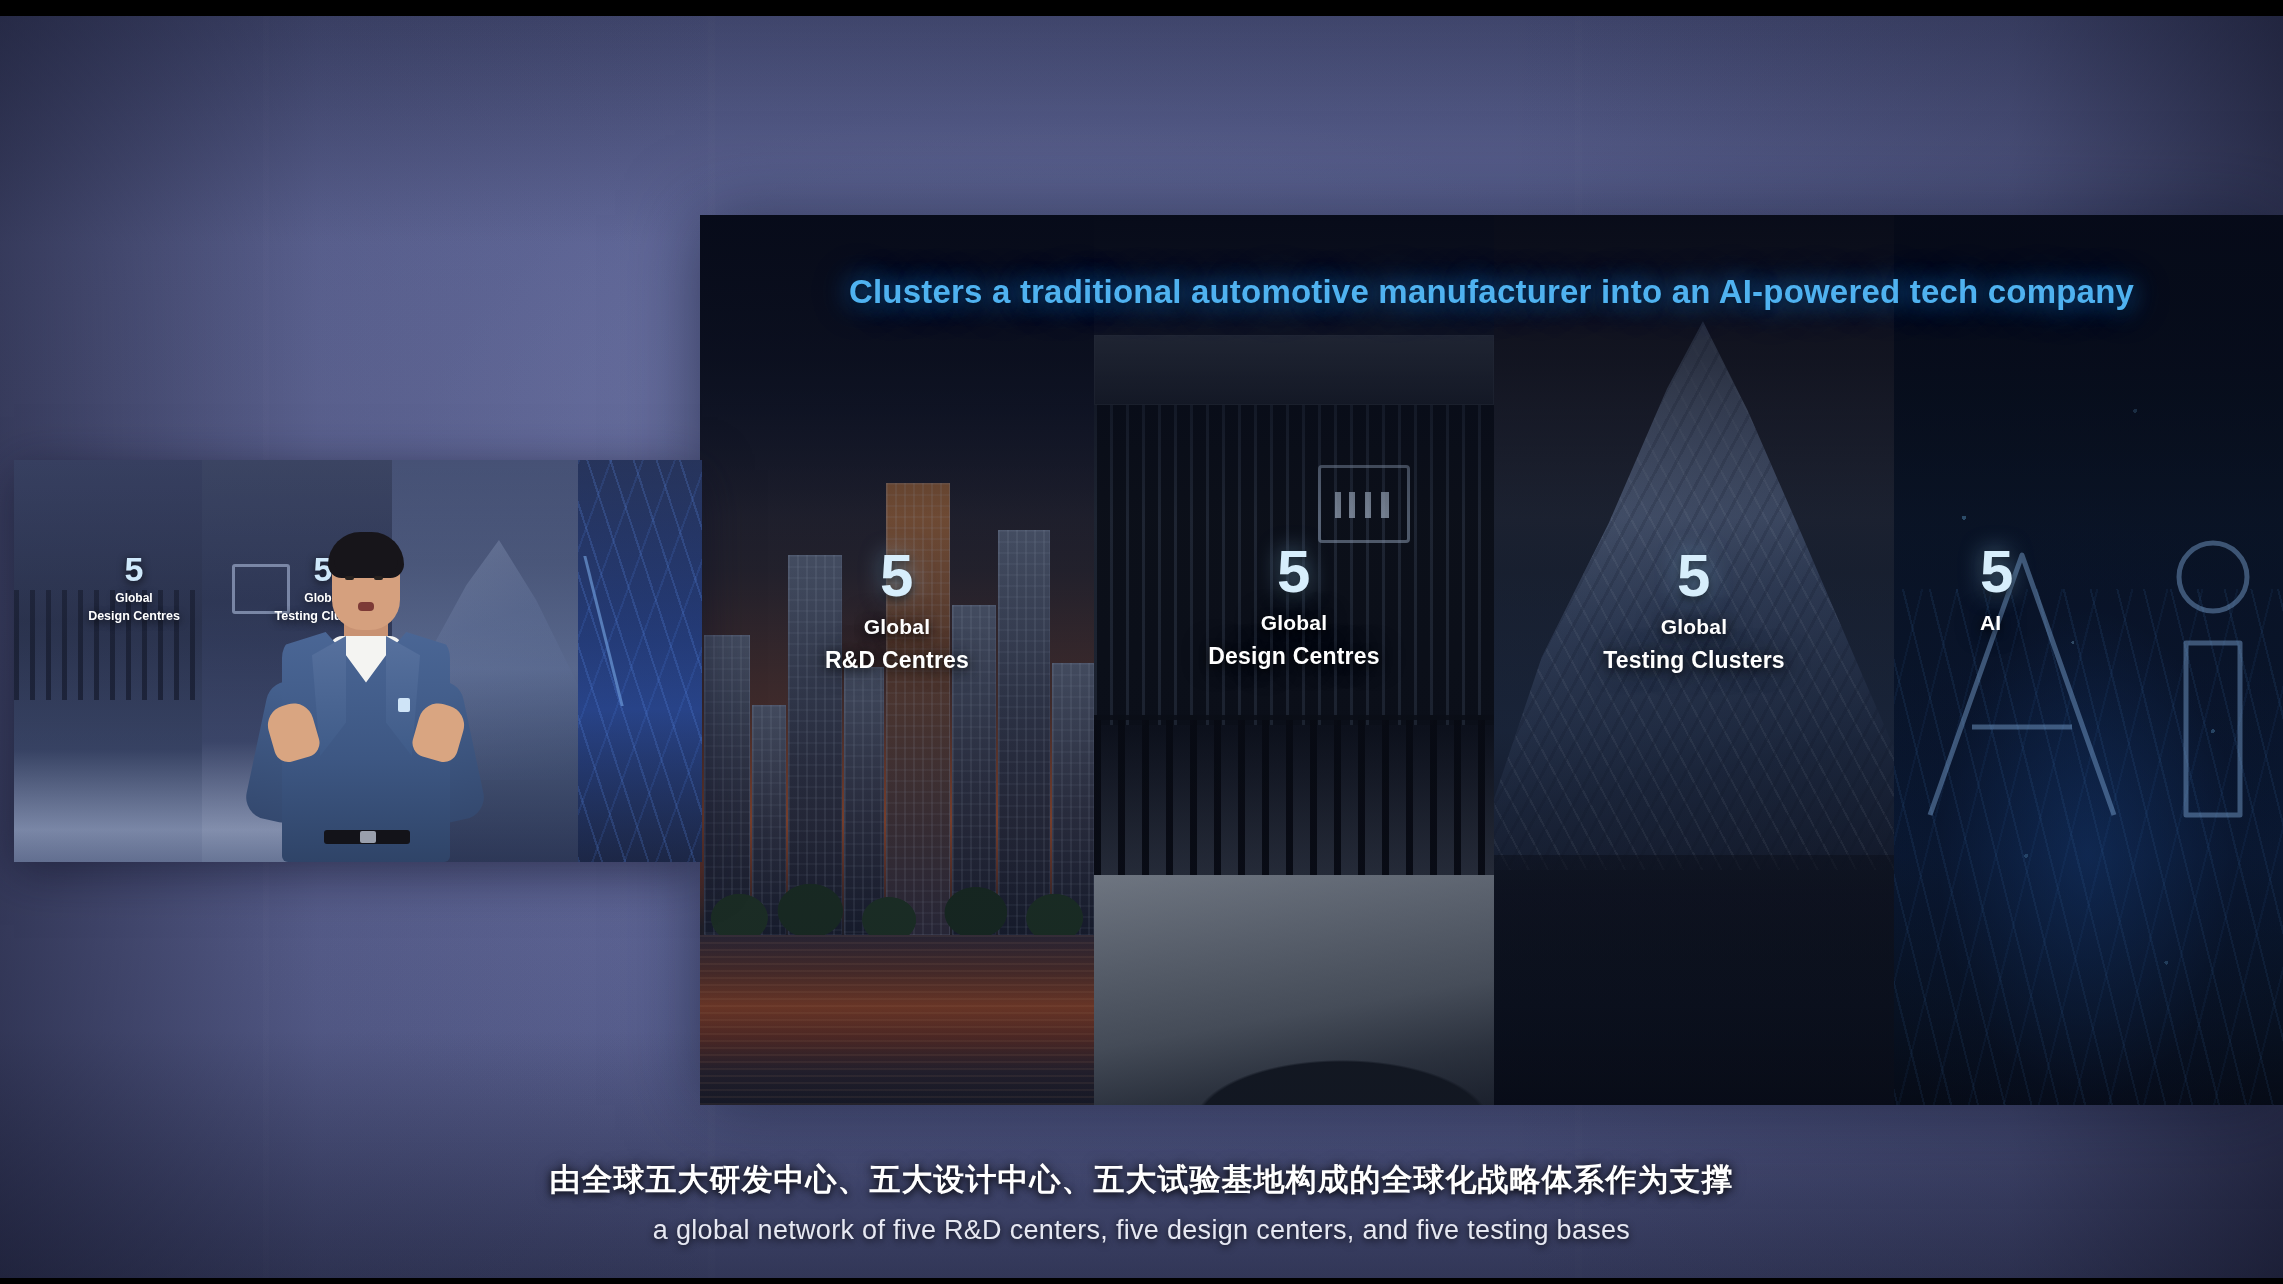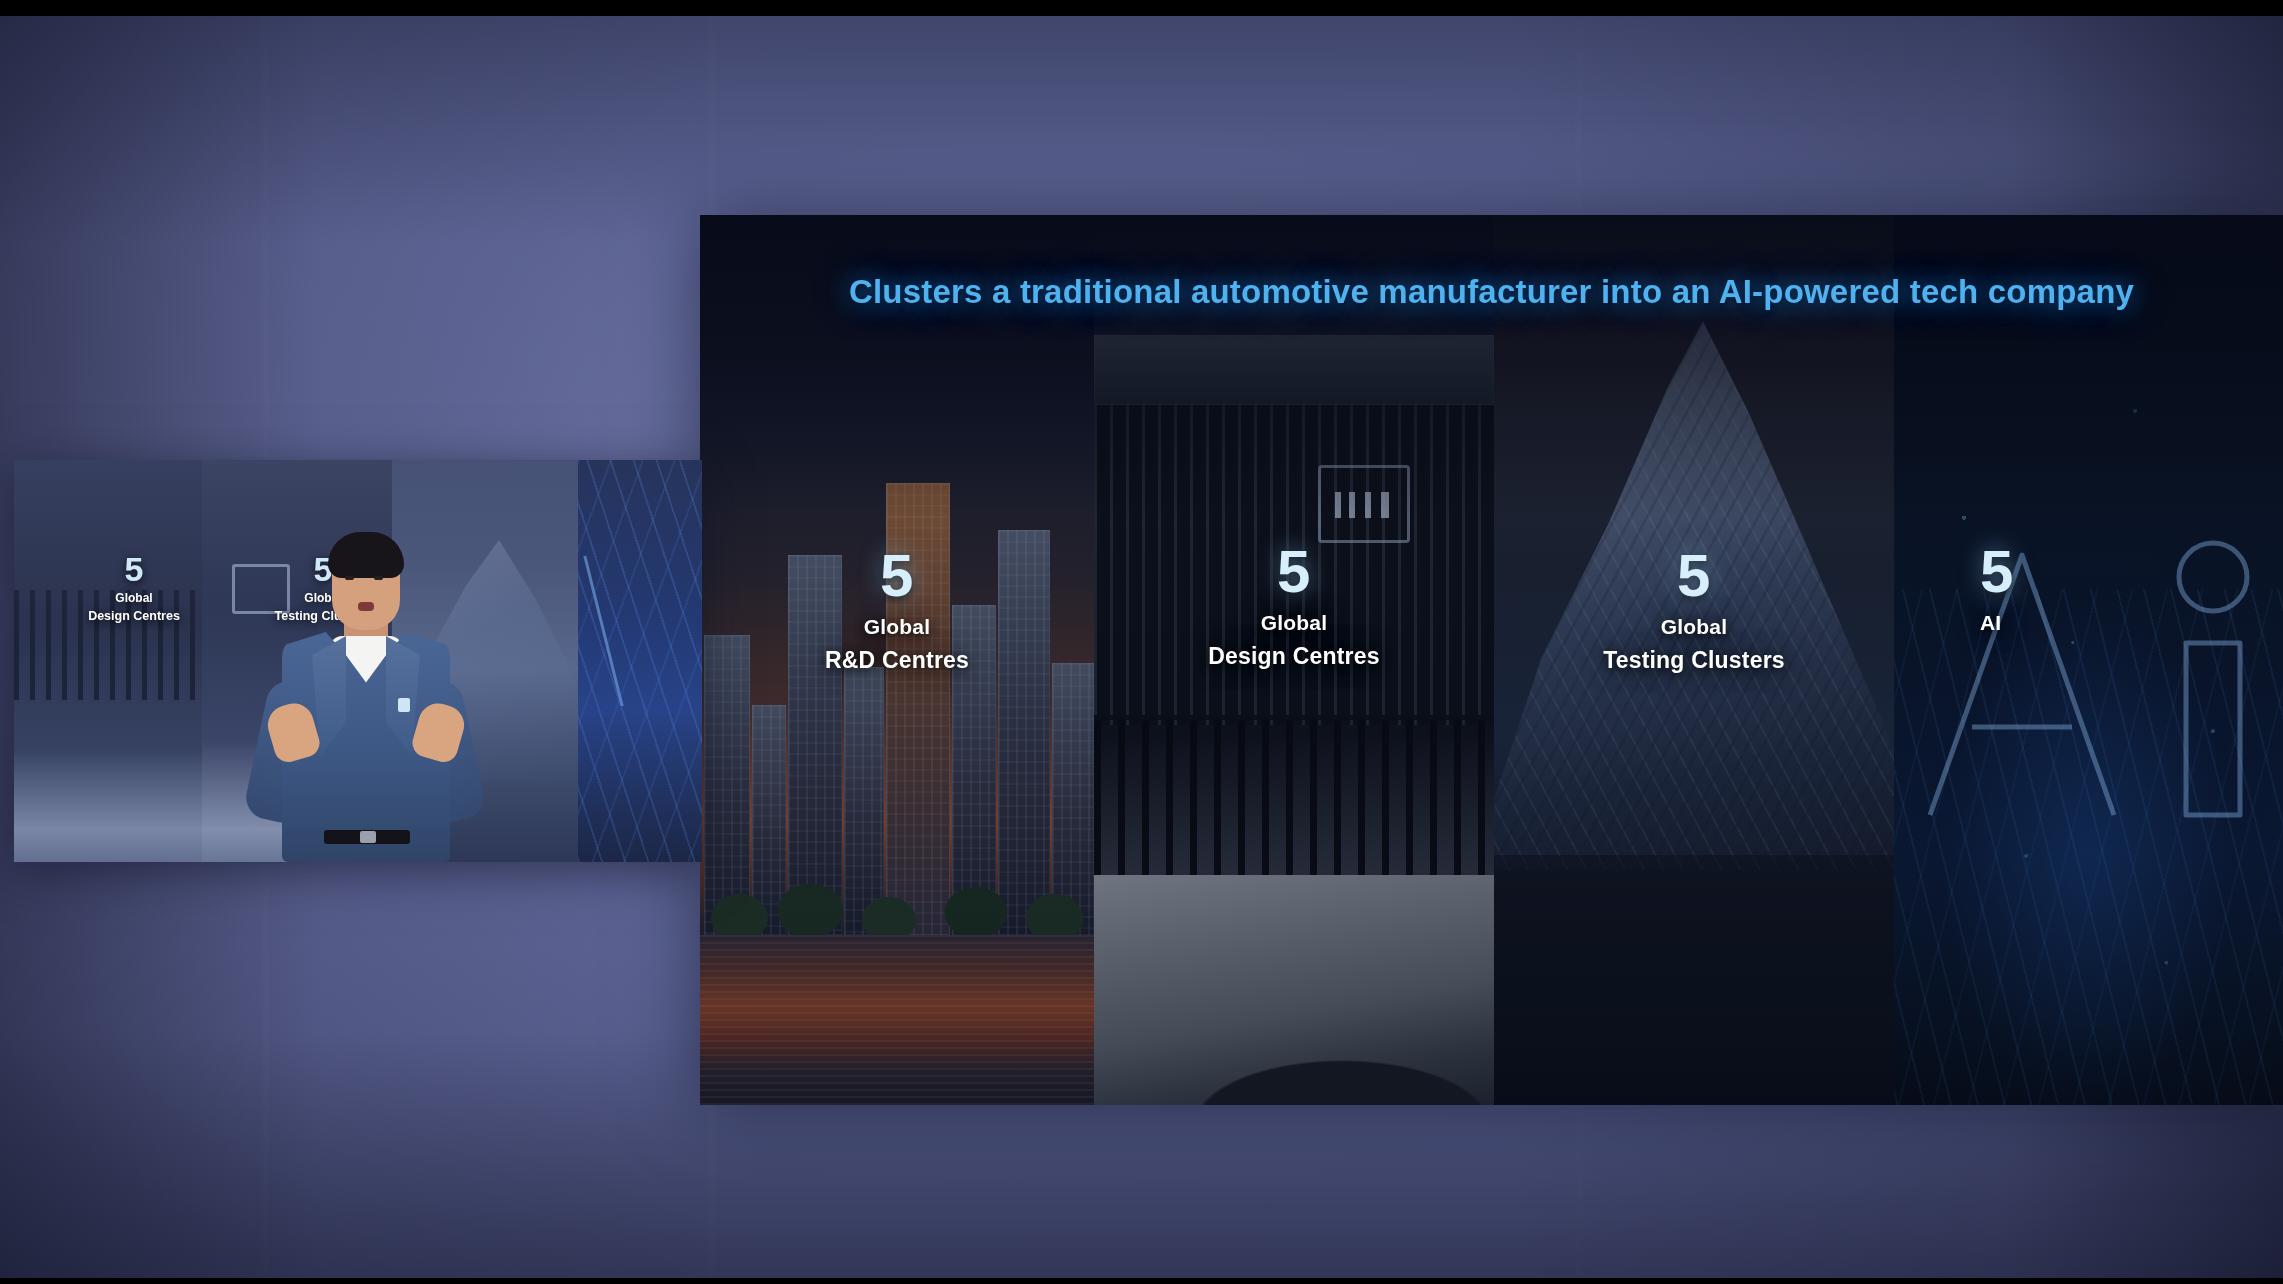--- a/index.html
+++ b/index.html
@@ -448,17 +448,19 @@
       <div class="hair"></div>
       <div class="eye l"></div>
       <div class="eye r"></div>
       <div class="mouth"></div>
       <div class="hand l"></div>
       <div class="hand r"></div>
     </div>
   </div>
 
   <div id="subs">
+    <div id="sub-cn">由全球五大研发中心、五大设计中心、五大试验基地构成的全球化战略体系作为支撑</div>
+    <div id="sub-en">a global network of five R&amp;D centers, five design centers, and five testing bases</div>
   </div>
 
   <div class="letterbox top"></div>
   <div class="letterbox bottom"></div>
 </div>
 
 </body></html>

